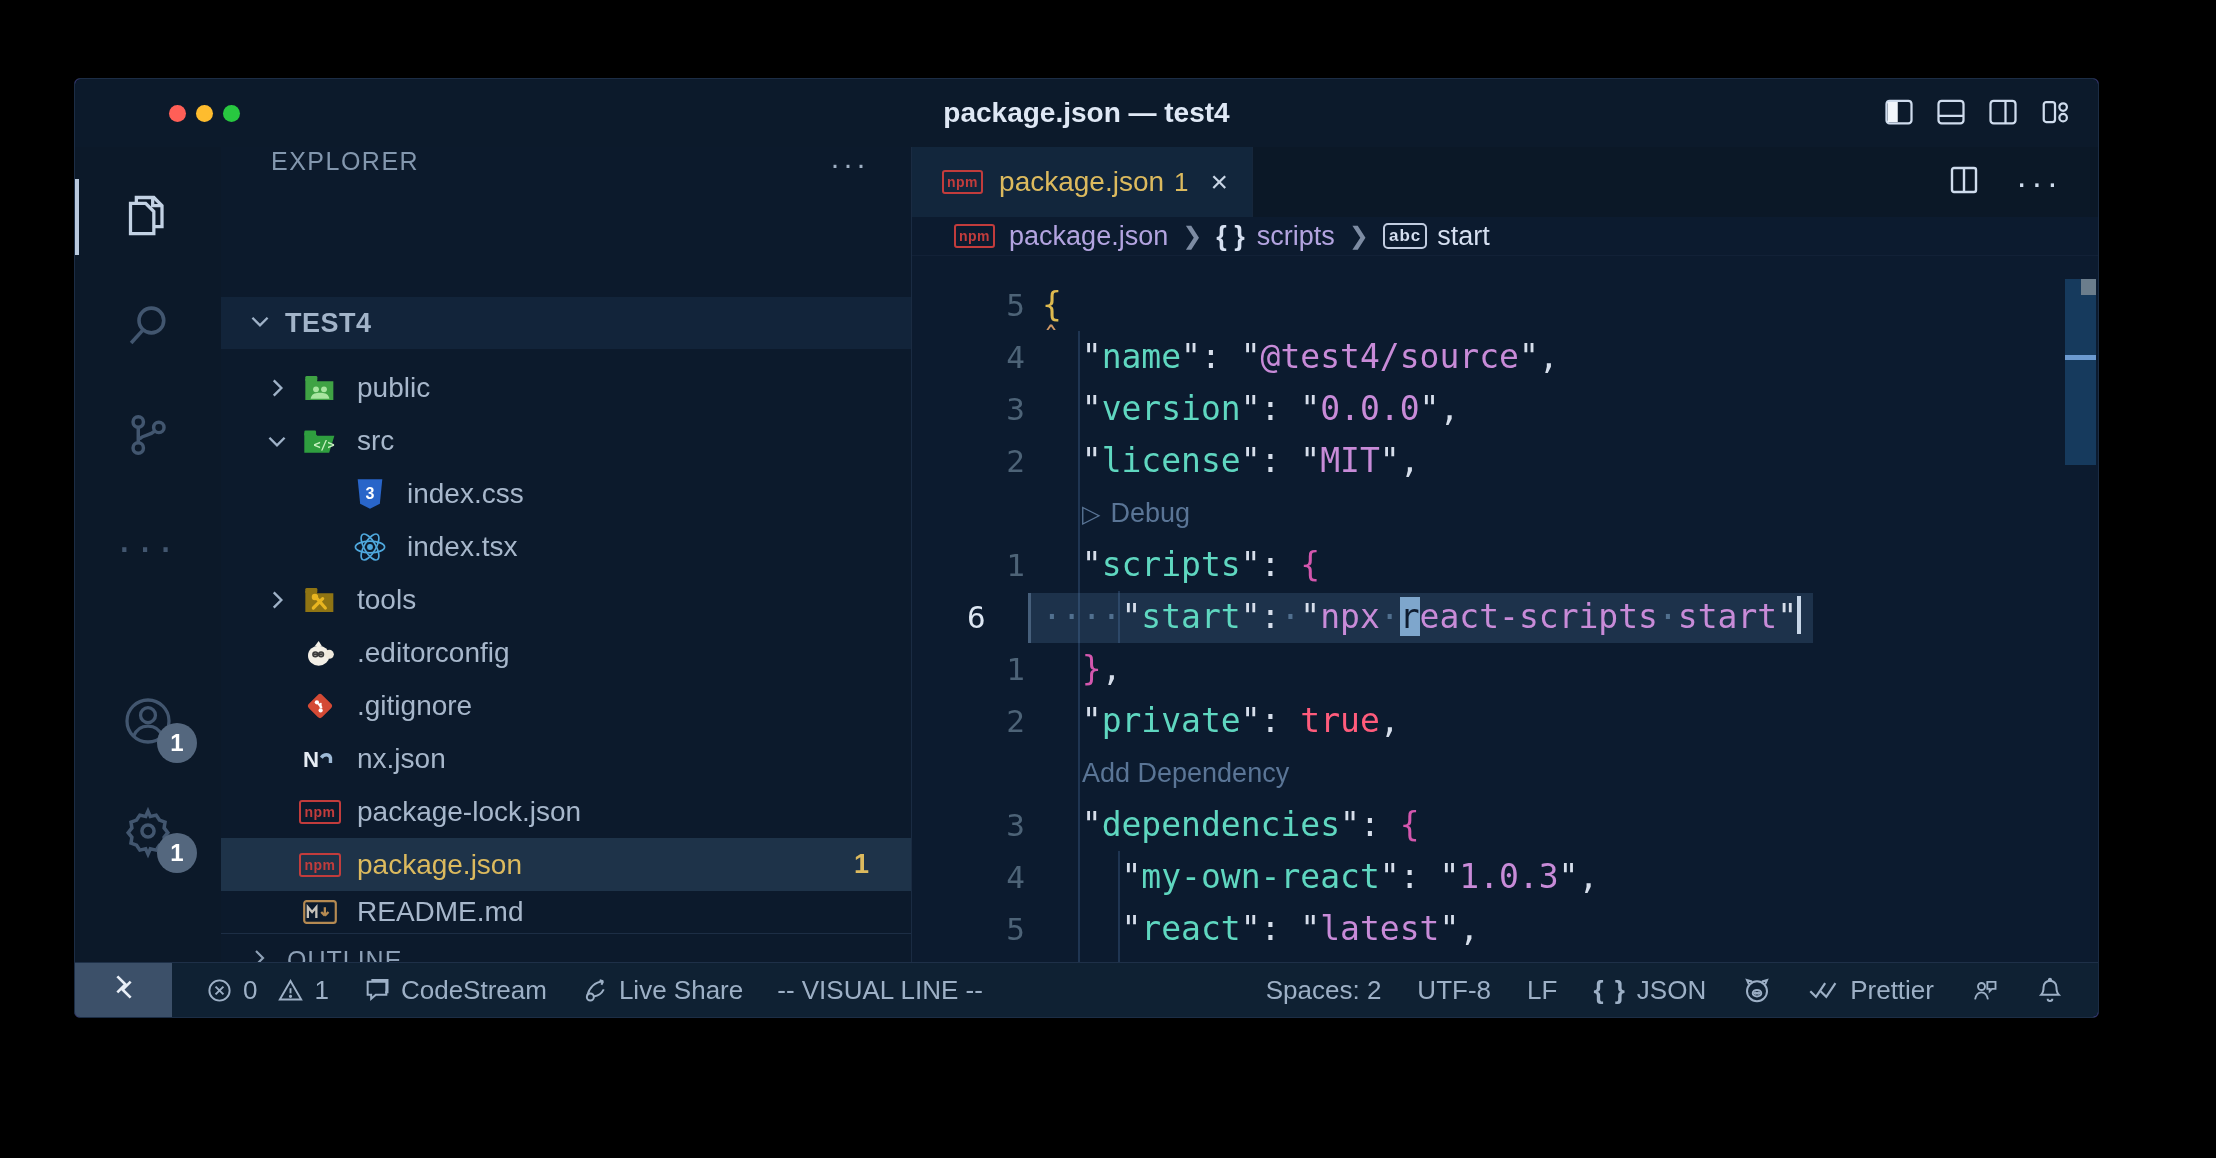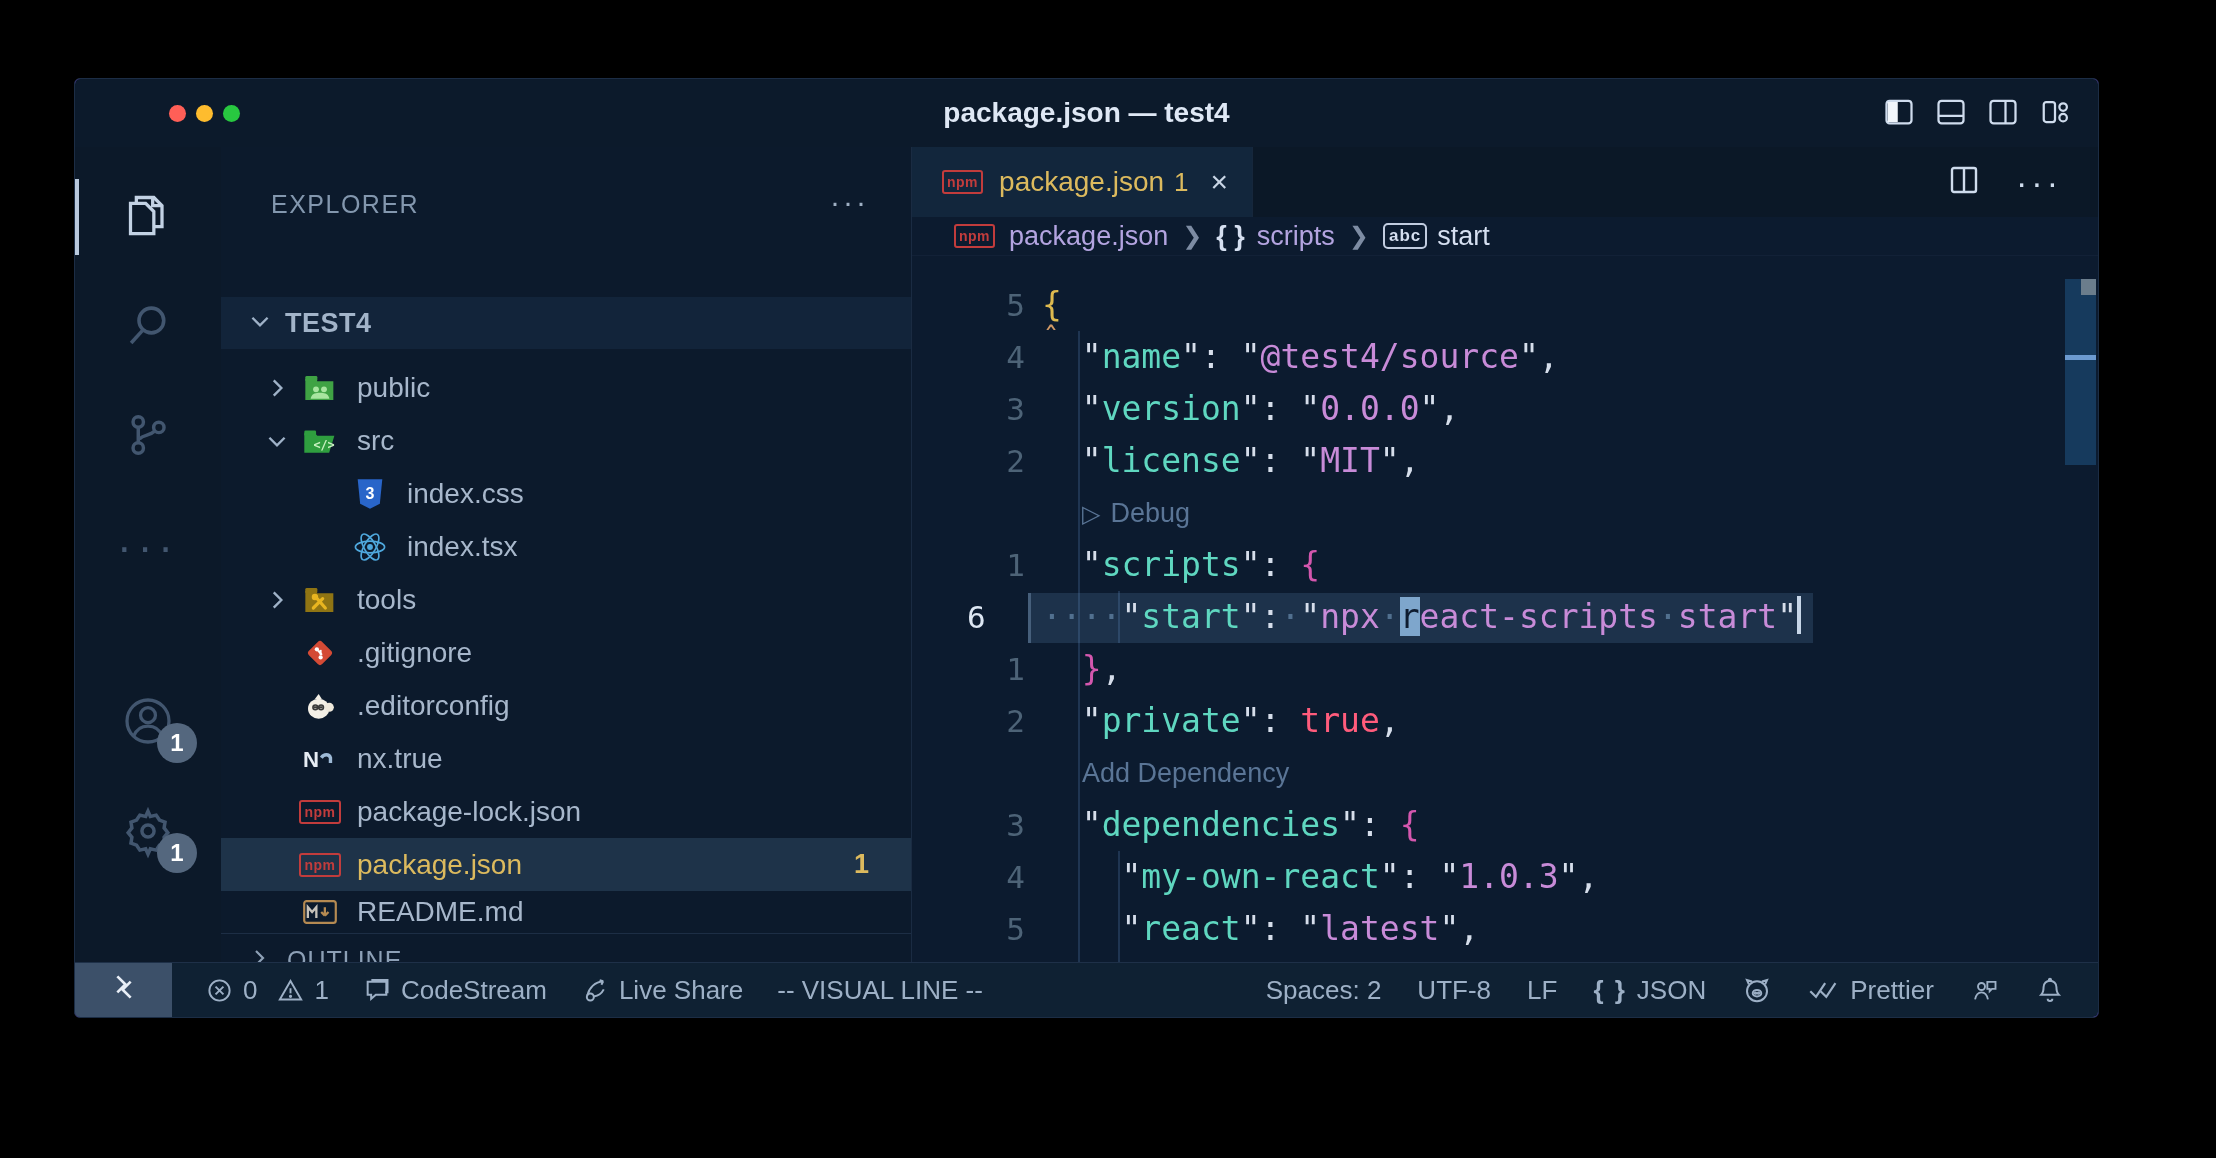--- a/index.html
+++ b/index.html
@@ -18,21 +18,21 @@
   #activitybar{width:146px;background:#0c1929;position:relative;flex:none;}
   #sidebar{width:690px;background:#0c1a2c;position:relative;flex:none;border-right:1px solid #1a2b42;}
   #editor{flex:1;position:relative;background:#0c1b2f;}
   
   .act{position:absolute;left:0;width:146px;height:100px;display:flex;align-items:center;justify-content:center;color:#42566f;}
   .act.active{color:#c3d2e4;}
   .act.active::before{content:"";position:absolute;left:0;top:12px;bottom:12px;width:4px;background:#b9c9dd;}
   .badge{position:absolute;right:24px;bottom:10px;min-width:40px;height:40px;border-radius:50%;background:#54677e;
          color:#fff;font-size:24px;font-weight:700;display:flex;align-items:center;justify-content:center;}
   
-  #expl-head{position:absolute;top:0;left:0;right:0;height:72px;display:flex;align-items:flex-end;}
+  #expl-head{position:absolute;top:0;left:0;right:0;height:72px;display:flex;align-items:flex-start;}
   #expl-head .t{margin-left:50px;color:#8397ae;font-size:25px;letter-spacing:1.5px;}
   #expl-head .dots{position:absolute;right:42px;color:#9fb0c4;font-size:30px;letter-spacing:3px;cursor:default;}
   #root-row{position:absolute;top:150px;left:0;right:0;height:52px;display:flex;align-items:center;background:#12243a;padding-left:8px;}
   #root-row .chev{margin-left:18px;}
   #root-row .t{margin-left:12px;color:#a2b4c9;font-weight:700;font-size:27px;letter-spacing:.5px;}
   #tree{position:absolute;top:214px;left:0;right:0;}
   .row{height:53px;display:flex;align-items:center;position:relative;color:#a7b7cb;font-size:28px;}
   .row .chev{position:absolute;left:43px;width:26px;display:flex;}
   .row .fic{position:absolute;width:32px;height:32px;display:flex;align-items:center;justify-content:center;}
   .row .lbl{position:absolute;white-space:nowrap;}
@@ -251,51 +251,51 @@
                 <path d="M1 4h7l2 2h12v14H1z" fill="#8f7413"></path>
                 <rect x="1" y="2" width="9" height="4" rx="1" fill="#8f7413"></rect>
                 <path d="M7 17l7-7M9 9l7 8" stroke="#e8b520" stroke-width="2.4" stroke-linecap="round"></path>
                 <circle cx="8.2" cy="8.8" r="2.4" fill="#e8b520"></circle>
               </svg>
             </span>
             <span class="lbl">tools</span>
           </div>
           <div class="row lvl1">
             <span class="fic">
-              <svg width="30" height="30" viewBox="0 0 24 24">
-                <rect x="4.5" y="4.5" width="15" height="15" rx="2.5" transform="rotate(45 12 12)" fill="#d44a35"></rect>
-                <circle cx="9.5" cy="9" r="1.7" fill="#fff"></circle>
-                <circle cx="12.5" cy="15.5" r="1.7" fill="#fff"></circle>
-                <path d="M10.5 10l3 3.5" stroke="#fff" stroke-width="1.6"></path>
-                <path d="M12.5 13.5v-4" stroke="#fff" stroke-width="1.6"></path>
-              </svg>
-            </span>
-            <span class="lbl">.gitignore</span>
-          </div>
-          <div class="row lvl1">
-            <span class="fic">
               <svg width="32" height="30" viewBox="0 0 24 22">
                 <ellipse cx="11" cy="13" rx="8" ry="7.5" fill="#f3efe6"></ellipse>
                 <path d="M8 6l3-4 2.5 4z" fill="#f3efe6"></path>
                 <circle cx="19" cy="12" r="3.4" fill="#efe9dc"></circle>
                 <path d="M7 12h7" stroke="#3a3a3a" stroke-width="1.6"></path>
                 <circle cx="8.5" cy="12" r="1.8" fill="none" stroke="#3a3a3a" stroke-width="1.2"></circle>
                 <circle cx="12.8" cy="12" r="1.8" fill="none" stroke="#3a3a3a" stroke-width="1.2"></circle>
               </svg>
             </span>
             <span class="lbl">.editorconfig</span>
           </div>
           <div class="row lvl1">
             <span class="fic">
+              <svg width="30" height="30" viewBox="0 0 24 24">
+                <rect x="4.5" y="4.5" width="15" height="15" rx="2.5" transform="rotate(45 12 12)" fill="#d44a35"></rect>
+                <circle cx="9.5" cy="9" r="1.7" fill="#fff"></circle>
+                <circle cx="12.5" cy="15.5" r="1.7" fill="#fff"></circle>
+                <path d="M10.5 10l3 3.5" stroke="#fff" stroke-width="1.6"></path>
+                <path d="M12.5 13.5v-4" stroke="#fff" stroke-width="1.6"></path>
+              </svg>
+            </span>
+            <span class="lbl">.gitignore</span>
+          </div>
+          <div class="row lvl1">
+            <span class="fic">
               <svg width="34" height="28" viewBox="0 0 26 20">
                 <text x="0" y="16" font-size="17" font-weight="bold" fill="#e6ecf4" font-family="sans-serif">N</text>
                 <path d="M14 9c2-3 6-3 7 0v4" stroke="#9db9d6" stroke-width="2.6" fill="none"></path>
               </svg>
             </span>
-            <span class="lbl">nx.true</span>
+            <span class="lbl">nx.json</span>
           </div>
           <div class="row lvl1">
             <span class="fic">
               <span class="npmicon">npm</span>
             </span>
             <span class="lbl">package-lock.json</span>
           </div>
           <div class="row lvl1 sel">
             <span class="fic">
               <span class="npmicon">npm</span>

